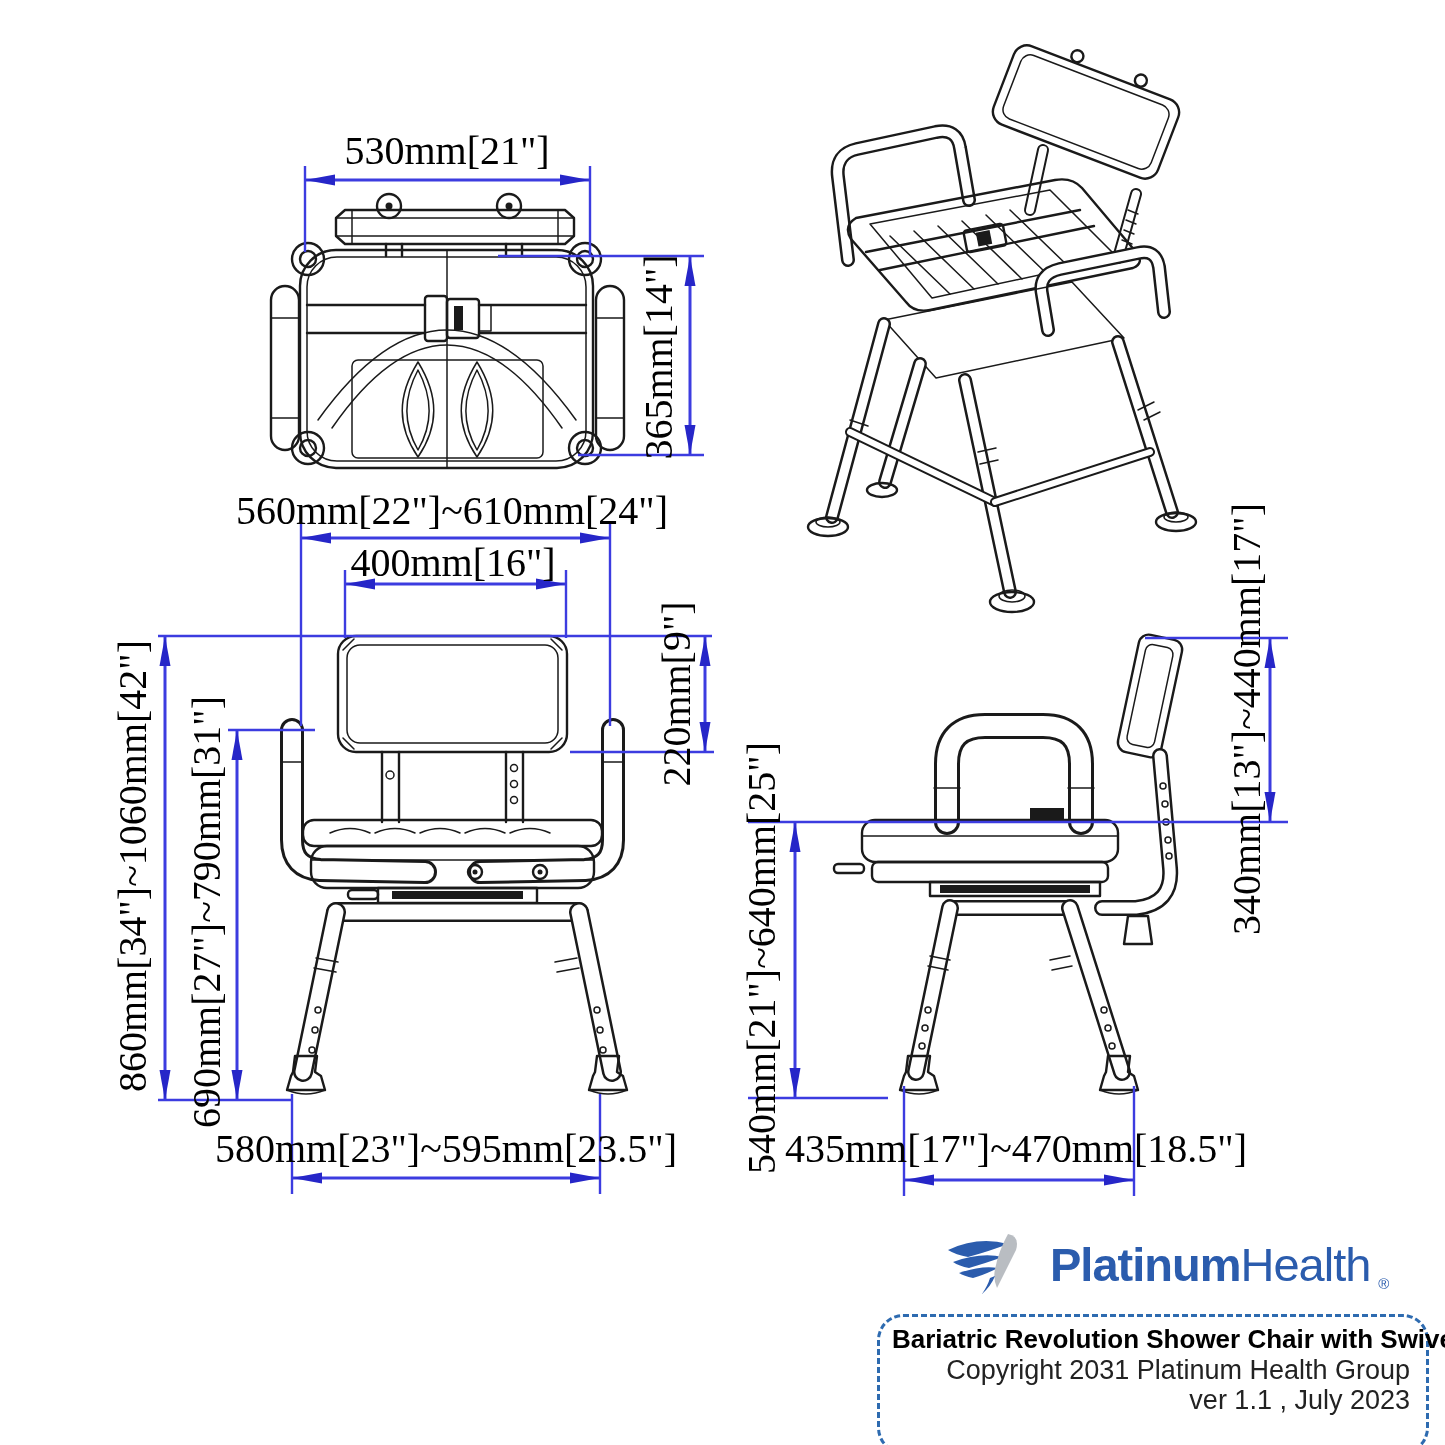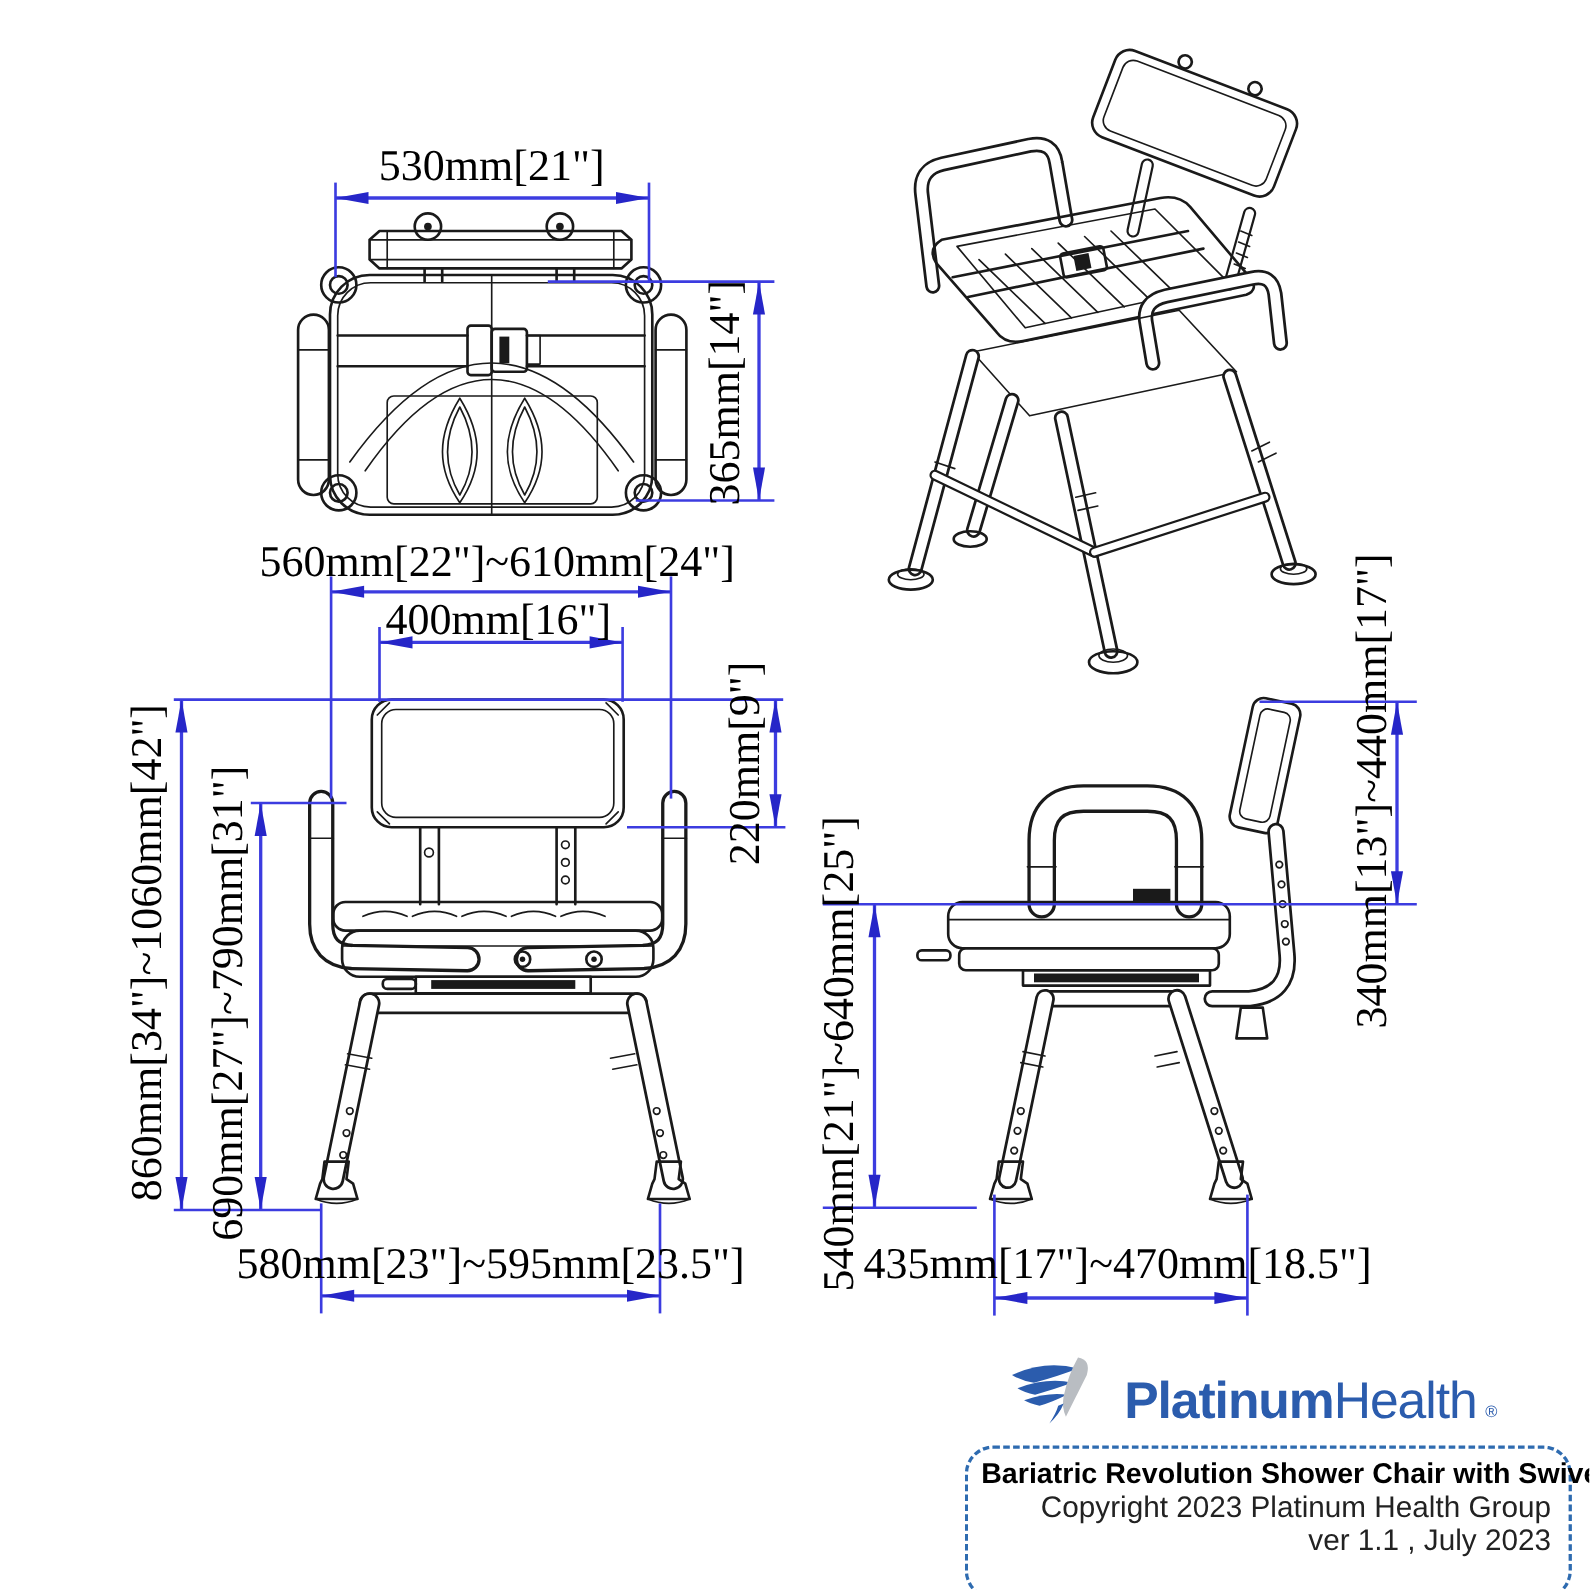--- a/index.html
+++ b/index.html
@@ -30,21 +30,21 @@
   
   .dim{stroke:#3c3ce0;stroke-width:3;fill:none}
   .ext{stroke:#3c3ce0;stroke-width:2.4;fill:none}
   .arr{fill:#2626c8;stroke:none}
   
   .dimlabel{position:absolute;font-family:"Liberation Serif","DejaVu Serif",serif;
             font-size:40px;color:#000;white-space:nowrap;line-height:1;
             transform:translate(-50%,-50%)}
   .rot{transform:translate(-50%,-50%) rotate(-90deg)}
   
-  .brandrow{position:absolute;left:918px;top:1232px;display:flex;align-items:flex-end;gap:8px}
+  .brandrow{position:absolute;left:946px;top:1232px;display:flex;align-items:center;gap:8px}
   .brandtext{font-family:"Liberation Sans",sans-serif;font-size:47px;line-height:1;
              color:#2b5cad;letter-spacing:-1px;white-space:nowrap}
   .b-bold{font-weight:800}
   .b-reg{font-weight:400}
   .b-reg-mark{font-size:15px;font-weight:400;color:#2b5cad;align-self:flex-end;margin-bottom:4px}
   .infobox{position:absolute;left:877px;top:1314px;width:552px;height:140px;box-sizing:border-box;
            border:3px dashed #2e6bb0;border-radius:26px;padding:7px 16px 7px 12px;
            font-family:"Liberation Sans",sans-serif;color:#1a1a1a}
   .ib-title{font-weight:700;font-size:26px;line-height:1.18;text-align:center;color:#000;white-space:nowrap}
   .ib-line{font-weight:400;font-size:27px;line-height:1.14;text-align:right;color:#222;white-space:nowrap}
@@ -379,17 +379,17 @@
     <path fill="#2b5cad" d="M49 44 Q45 54 36 62 Q42 53 44 46 Z"></path>
   </svg>
   <span class="brandtext">
     <span class="b-bold">Platinum</span><span class="b-reg">Health</span>
   </span>
   <span class="b-reg-mark">®</span>
 </div>
 
 <div class="infobox">
   <div class="ib-title">Bariatric Revolution Shower Chair with Swivel Seat</div>
-  <div class="ib-line">Copyright 2023 Platinum Health Group</div>
+  <div class="ib-line">Copyright 2031 Platinum Health Group</div>
   <div class="ib-line">ver 1.1 , July 2023</div>
 </div>
 
 </div>
 
 </body></html>

